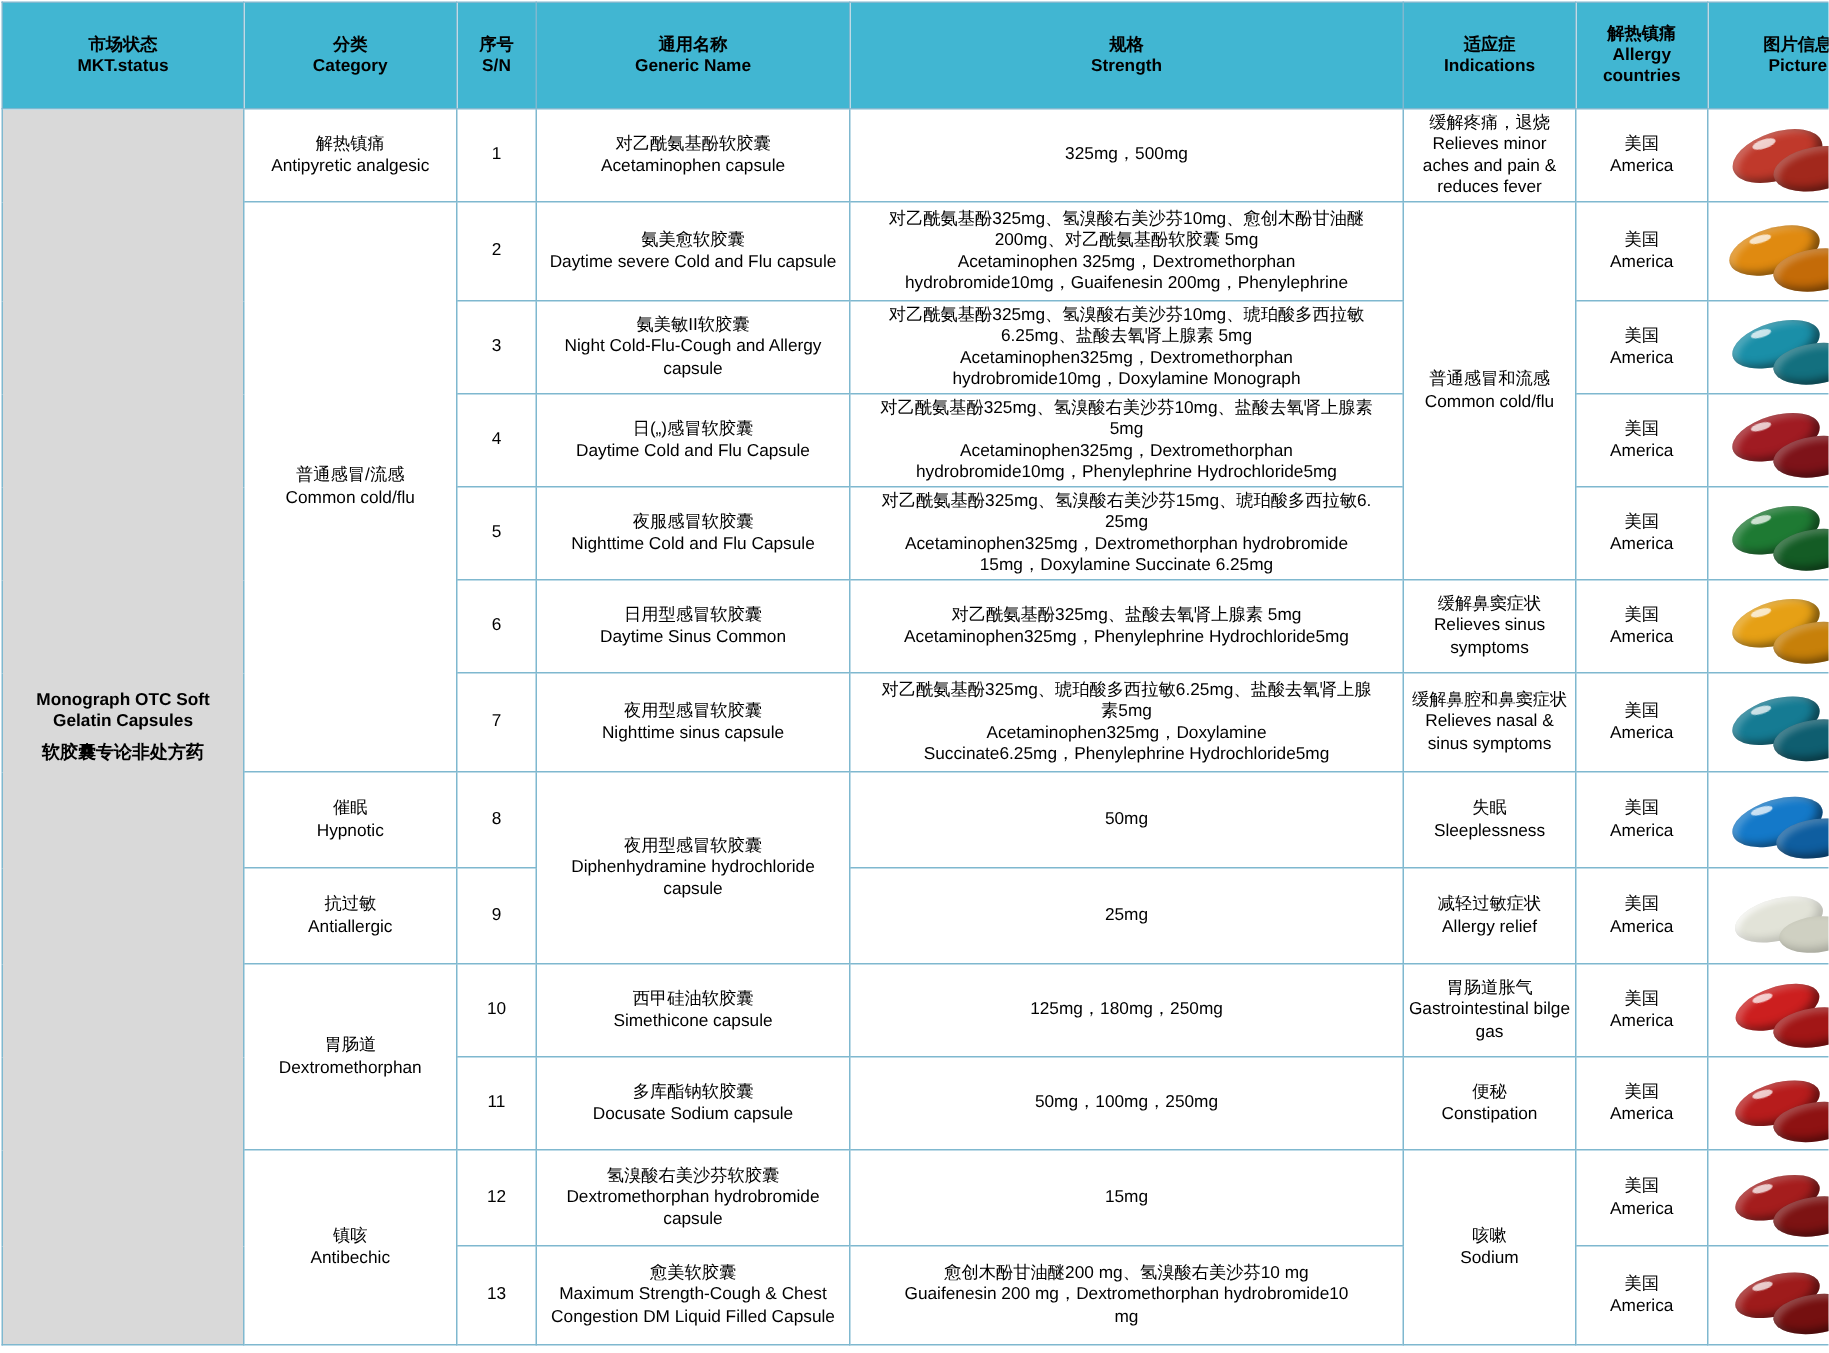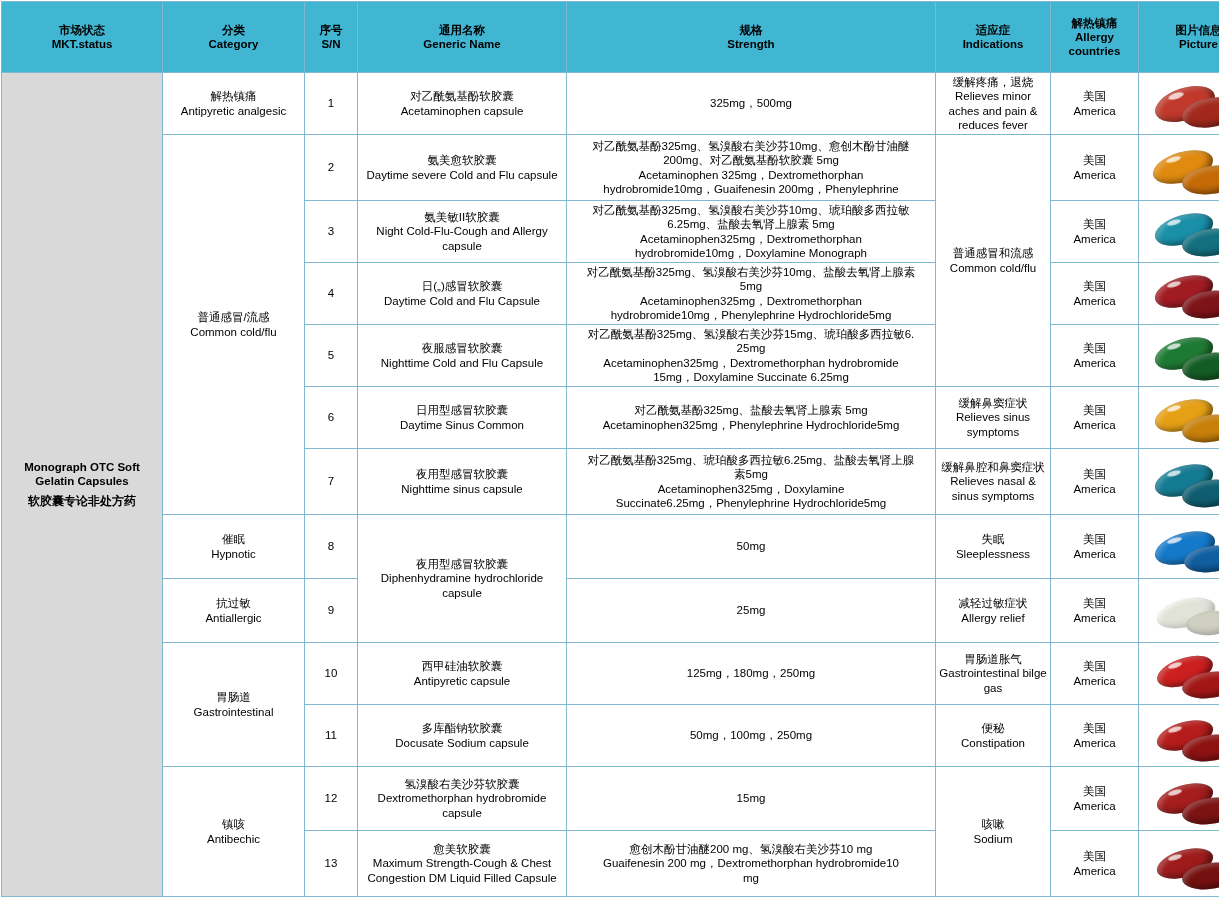--- a/index.html
+++ b/index.html
@@ -392,26 +392,26 @@
         <div class="capwrap">
           <div class="cap" style="width:60px;height:28px;left:14px;top:10px;background:#e2e3d8;box-shadow:inset -3px -3px 6px rgba(0,0,0,0.18), inset 2px 2px 4px rgba(255,255,255,0.8);transform:rotate(-14deg)"></div>
           <div class="cap" style="width:50px;height:24px;left:44px;top:22px;background:#cfd0c2;box-shadow:inset -3px -3px 6px rgba(0,0,0,0.2);transform:rotate(-6deg)"></div>
         </div>
       </td>
     </tr>
 
     <tr style="height:62px">
       <td class="cat" rowspan="2">
         <span class="cn">胃肠道</span>
-        <span class="en">Gastrointestinal</span>
+        <span class="en">Dextromethorphan</span>
       </td>
       <td class="sn">10</td>
       <td class="gen">
         <span class="cn">西甲硅油软胶囊</span>
-        <span class="en">Antipyretic capsule</span>
+        <span class="en">Simethicone capsule</span>
       </td>
       <td class="str strength-cell">
         <span class="line">125mg，180mg，250mg</span>
       </td>
       <td class="ind">
         <span class="cn">胃肠道胀气</span>
         <span class="en">Gastrointestinal bilge gas</span>
       </td>
       <td class="country">
         <span class="cn">美国</span>

